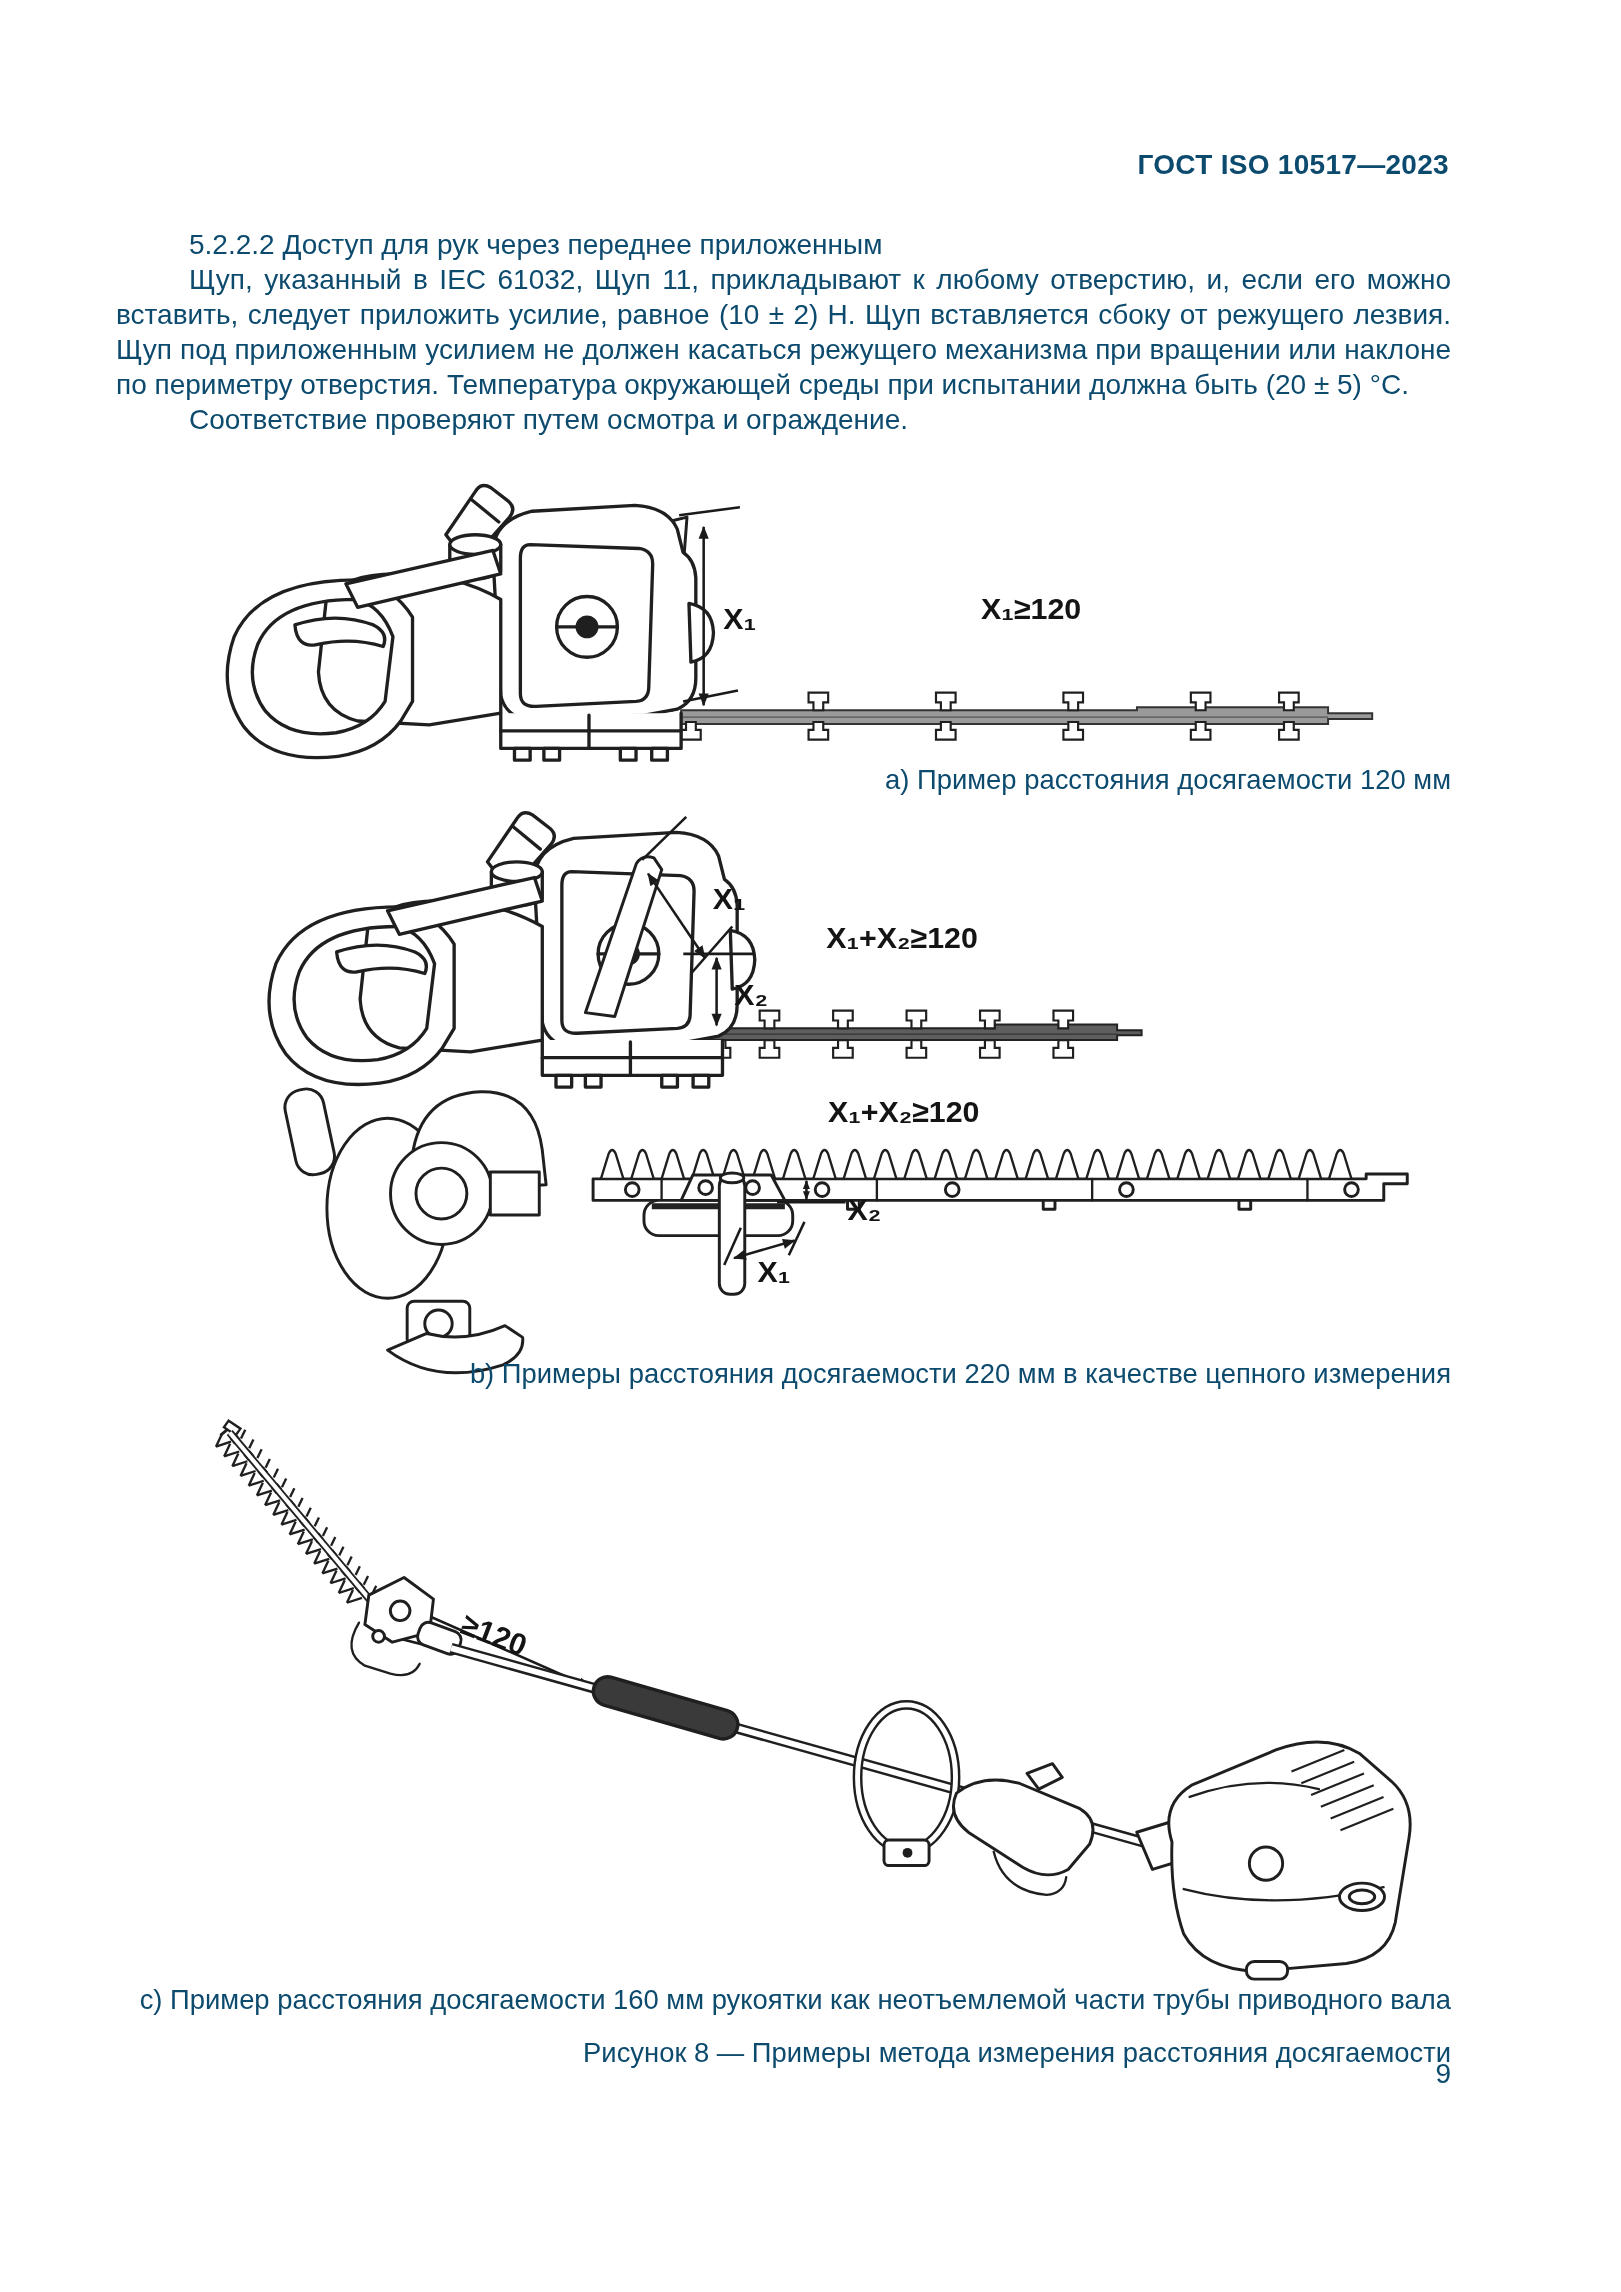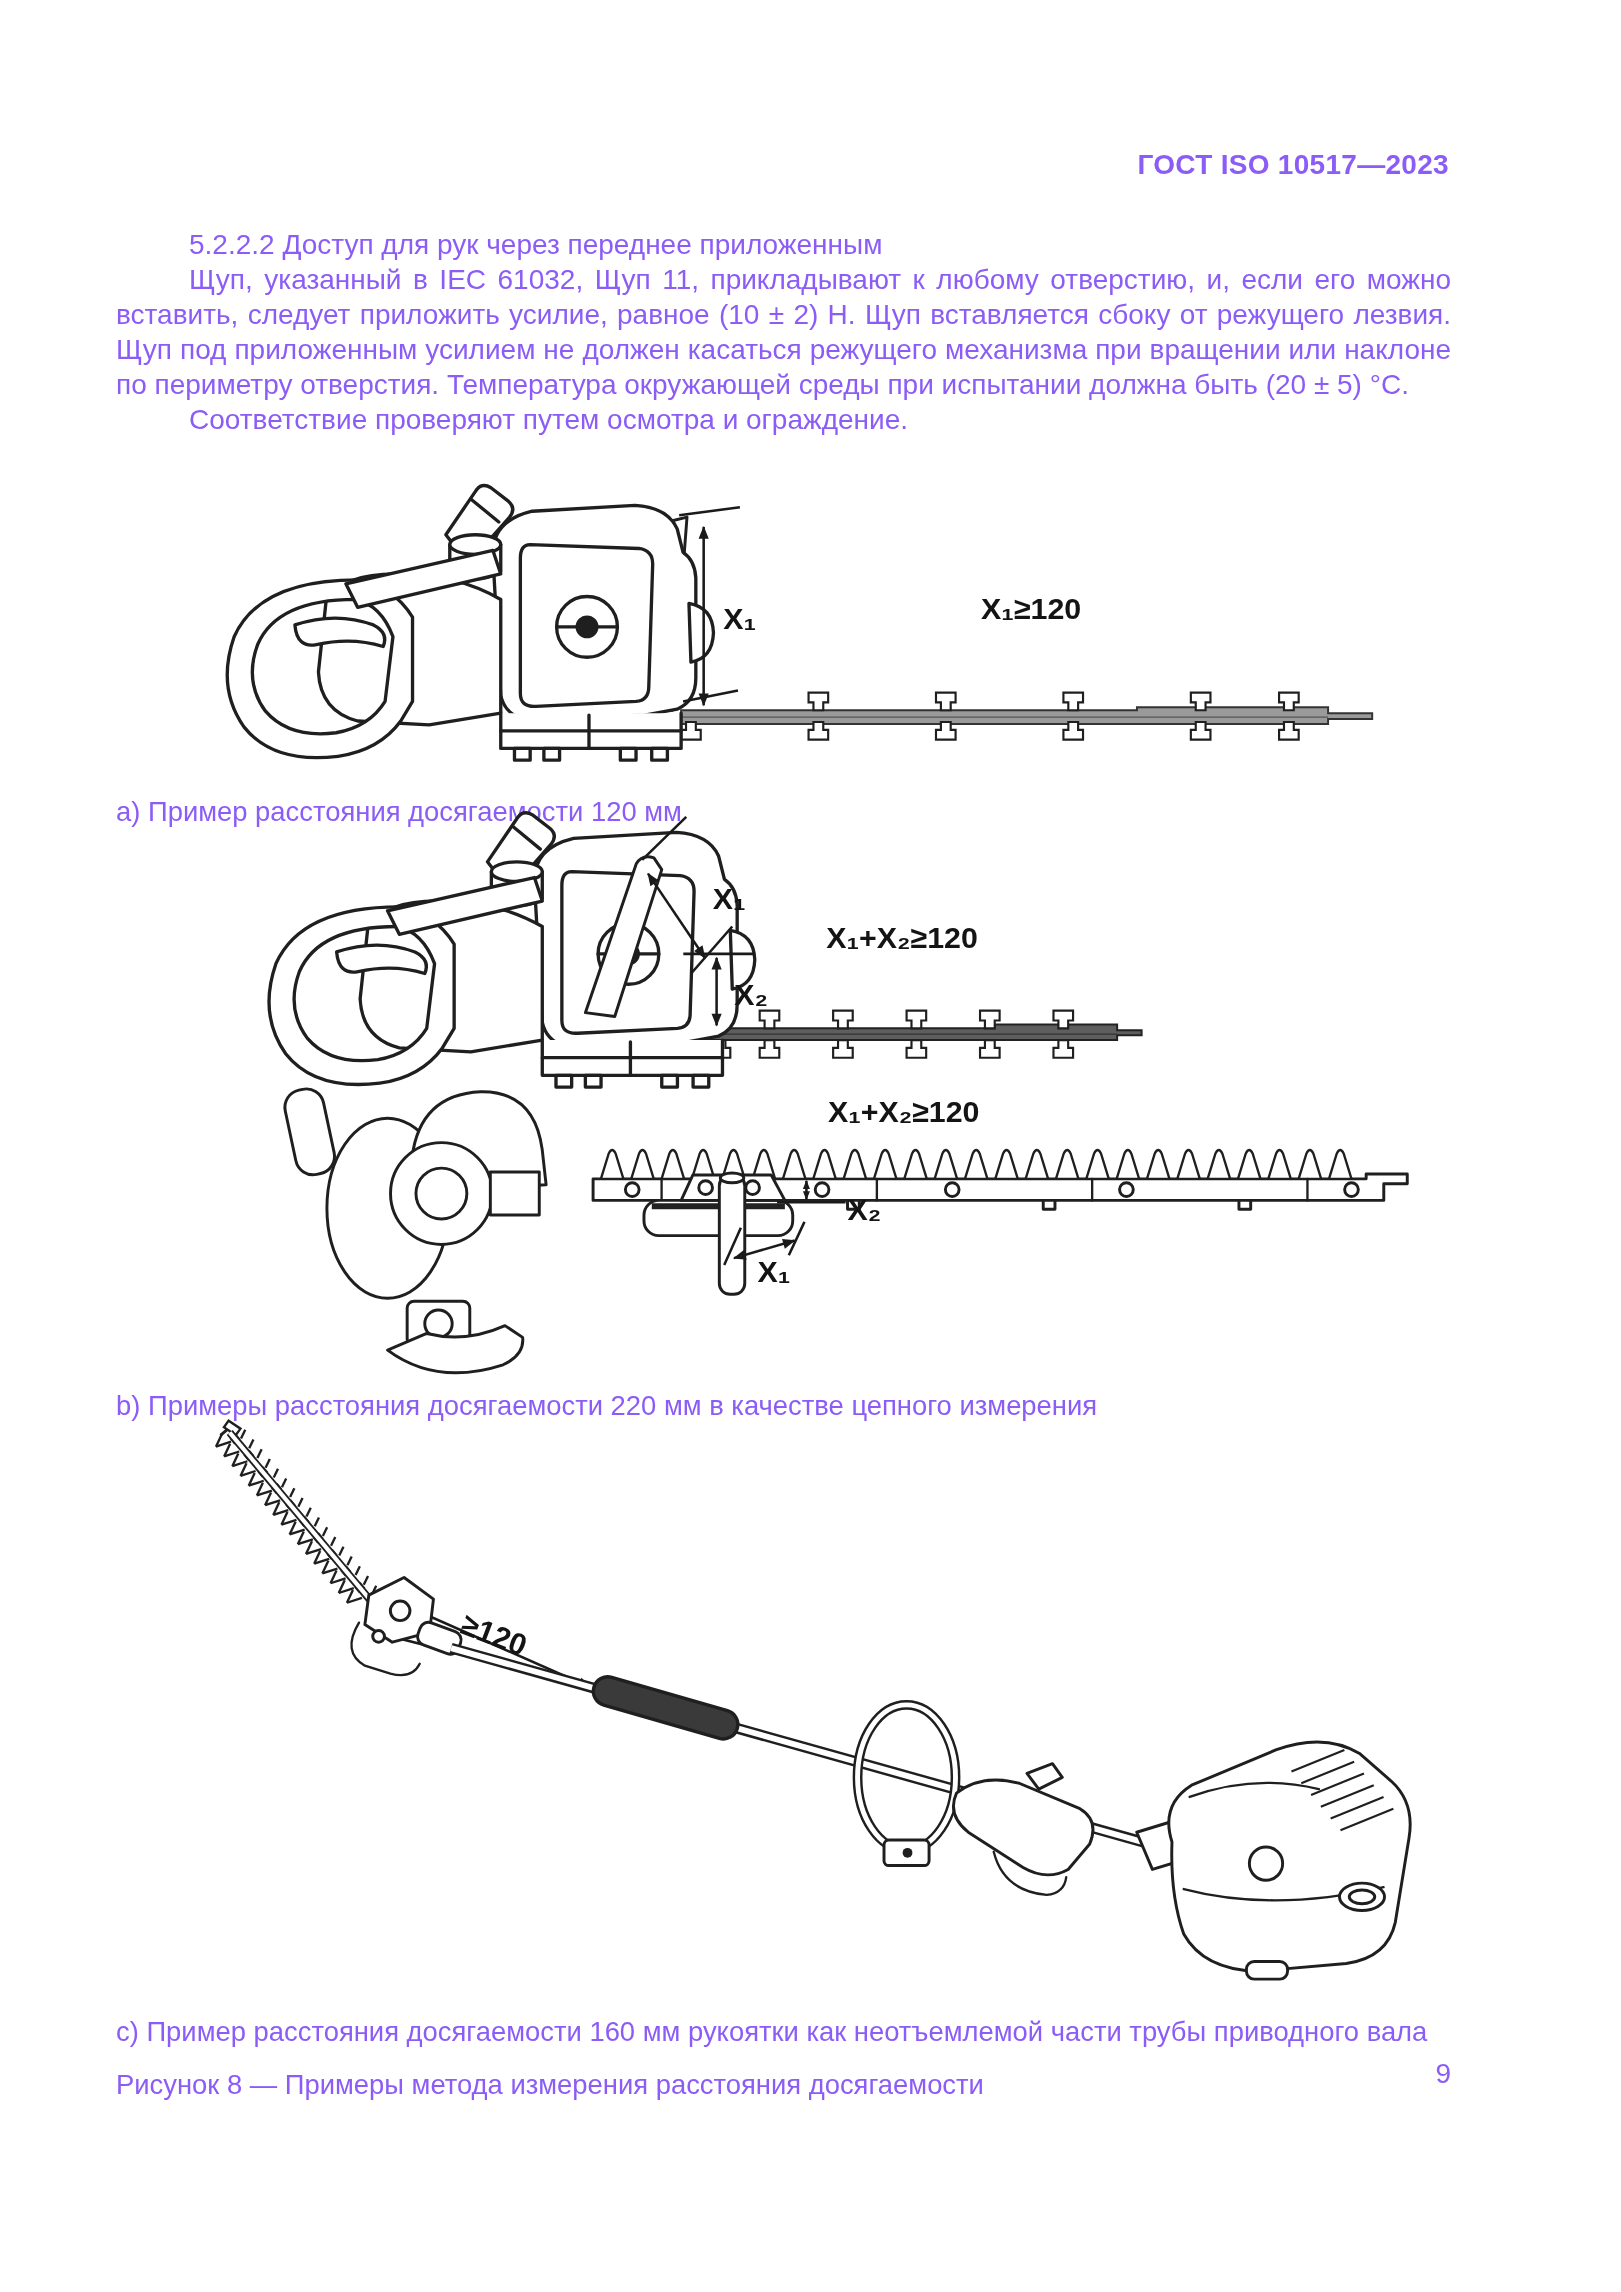--- a/index.html
+++ b/index.html
@@ -1,32 +1,32 @@
 <!DOCTYPE html>
 <html><head>
 <meta charset="utf-8">
 <style>
   * { margin:0; padding:0; box-sizing:border-box; }
   html,body { background:#ffffff; }
   .page {
     position:relative; width:1621px; height:2293px; background:#fff;
-    font-family:"Liberation Sans", sans-serif; color:#8b5cf6; overflow:hidden;
+    font-family:"Liberation Sans", sans-serif; color:#0c4a6e; overflow:hidden;
   }
   .header {
     position:absolute; top:149px; left:116px; width:1333px;
     text-align:right; font-size:28px; font-weight:bold; letter-spacing:0.3px;
   }
   .textblock {
     position:absolute; top:227px; left:116px; width:1335px;
     font-size:28px; line-height:35px; text-align:justify;
   }
   .textblock p.indent { text-indent:73px; }
   .textblock p.units { text-align:right; text-indent:0; }
   .caption {
-    position:absolute; left:116px; width:1335px; text-align:left; font-size:27.4px;margin-top:32px;
+    position:absolute; left:116px; width:1335px; text-align:right; font-size:27.4px;
   }
   .pagenum {
     position:absolute; top:2058px; left:116px; width:1335px;
     text-align:right; font-size:28px;
   }
   svg.fig { position:absolute; overflow:visible; }
   .dim { stroke:#1a1a1a; stroke-width:2.6; fill:none; }
   .lbl { font-family:"Liberation Sans","DejaVu Sans",sans-serif; font-weight:bold; font-size:31px; fill:#141414; }
   .outline { fill:#ffffff; stroke:#1f1f1f; stroke-width:3; stroke-linejoin:round; }
   .thin { stroke:#1f1f1f; stroke-width:2.4; fill:none; stroke-linecap:round; }

